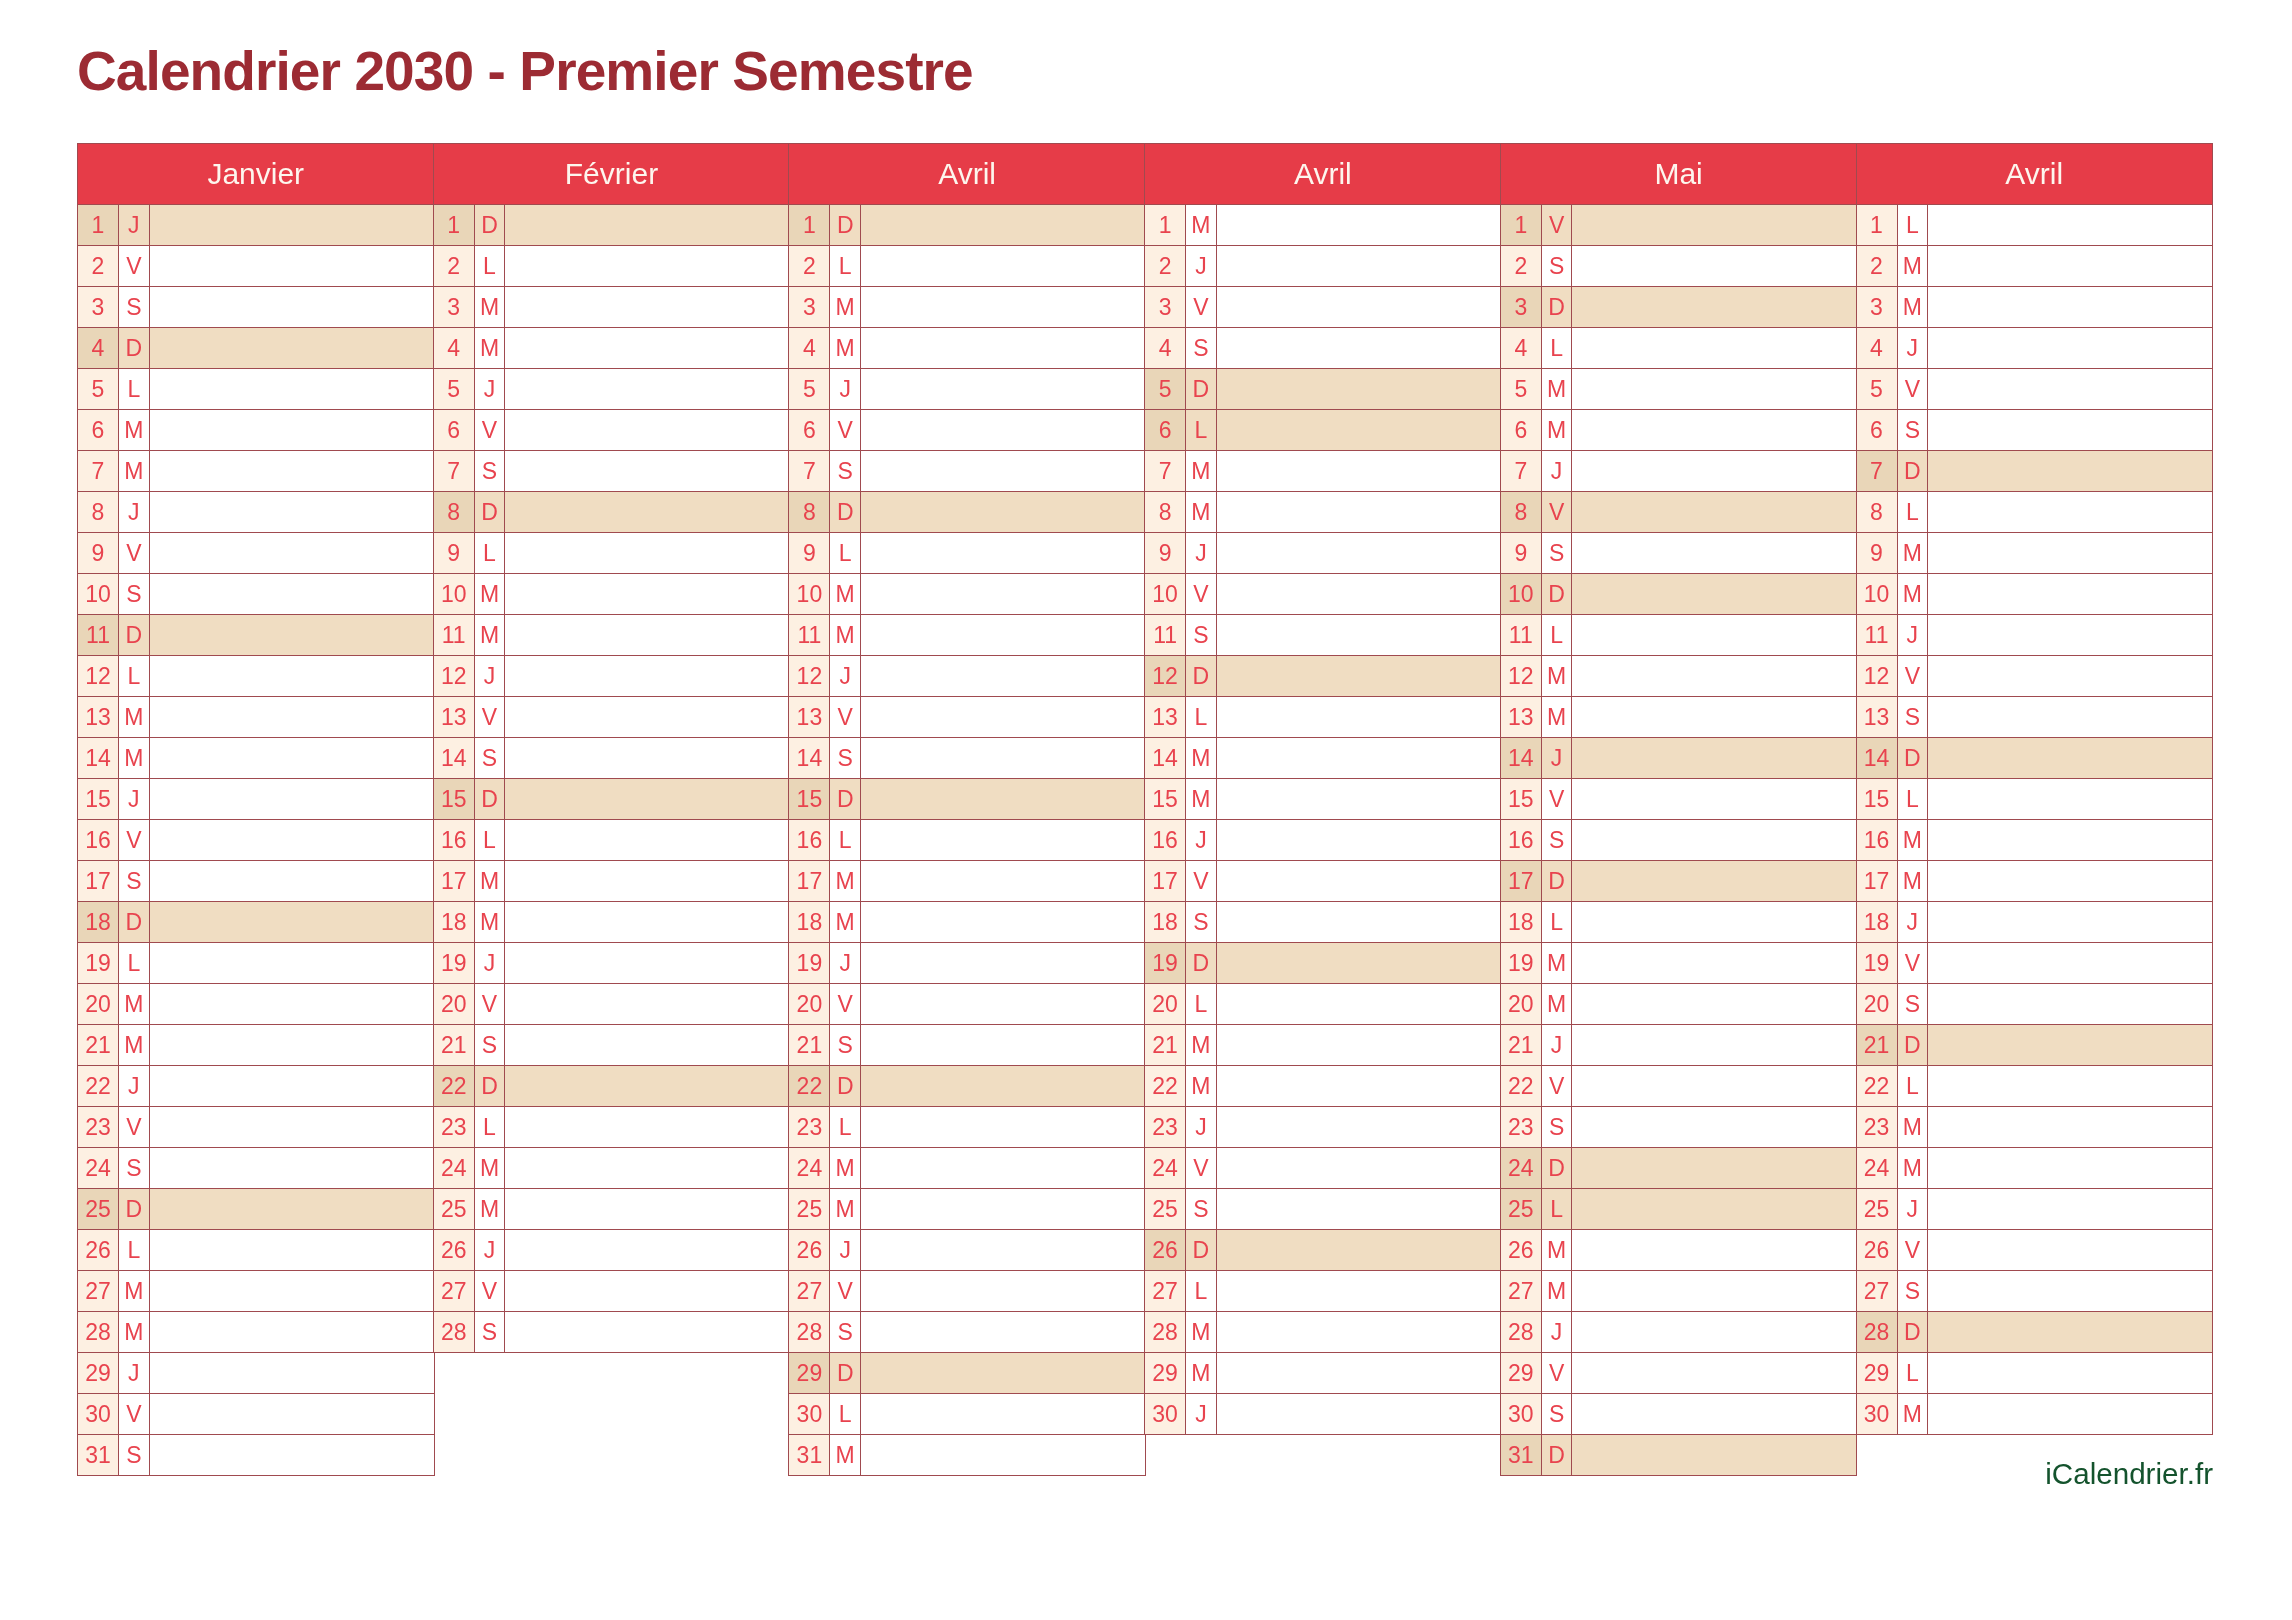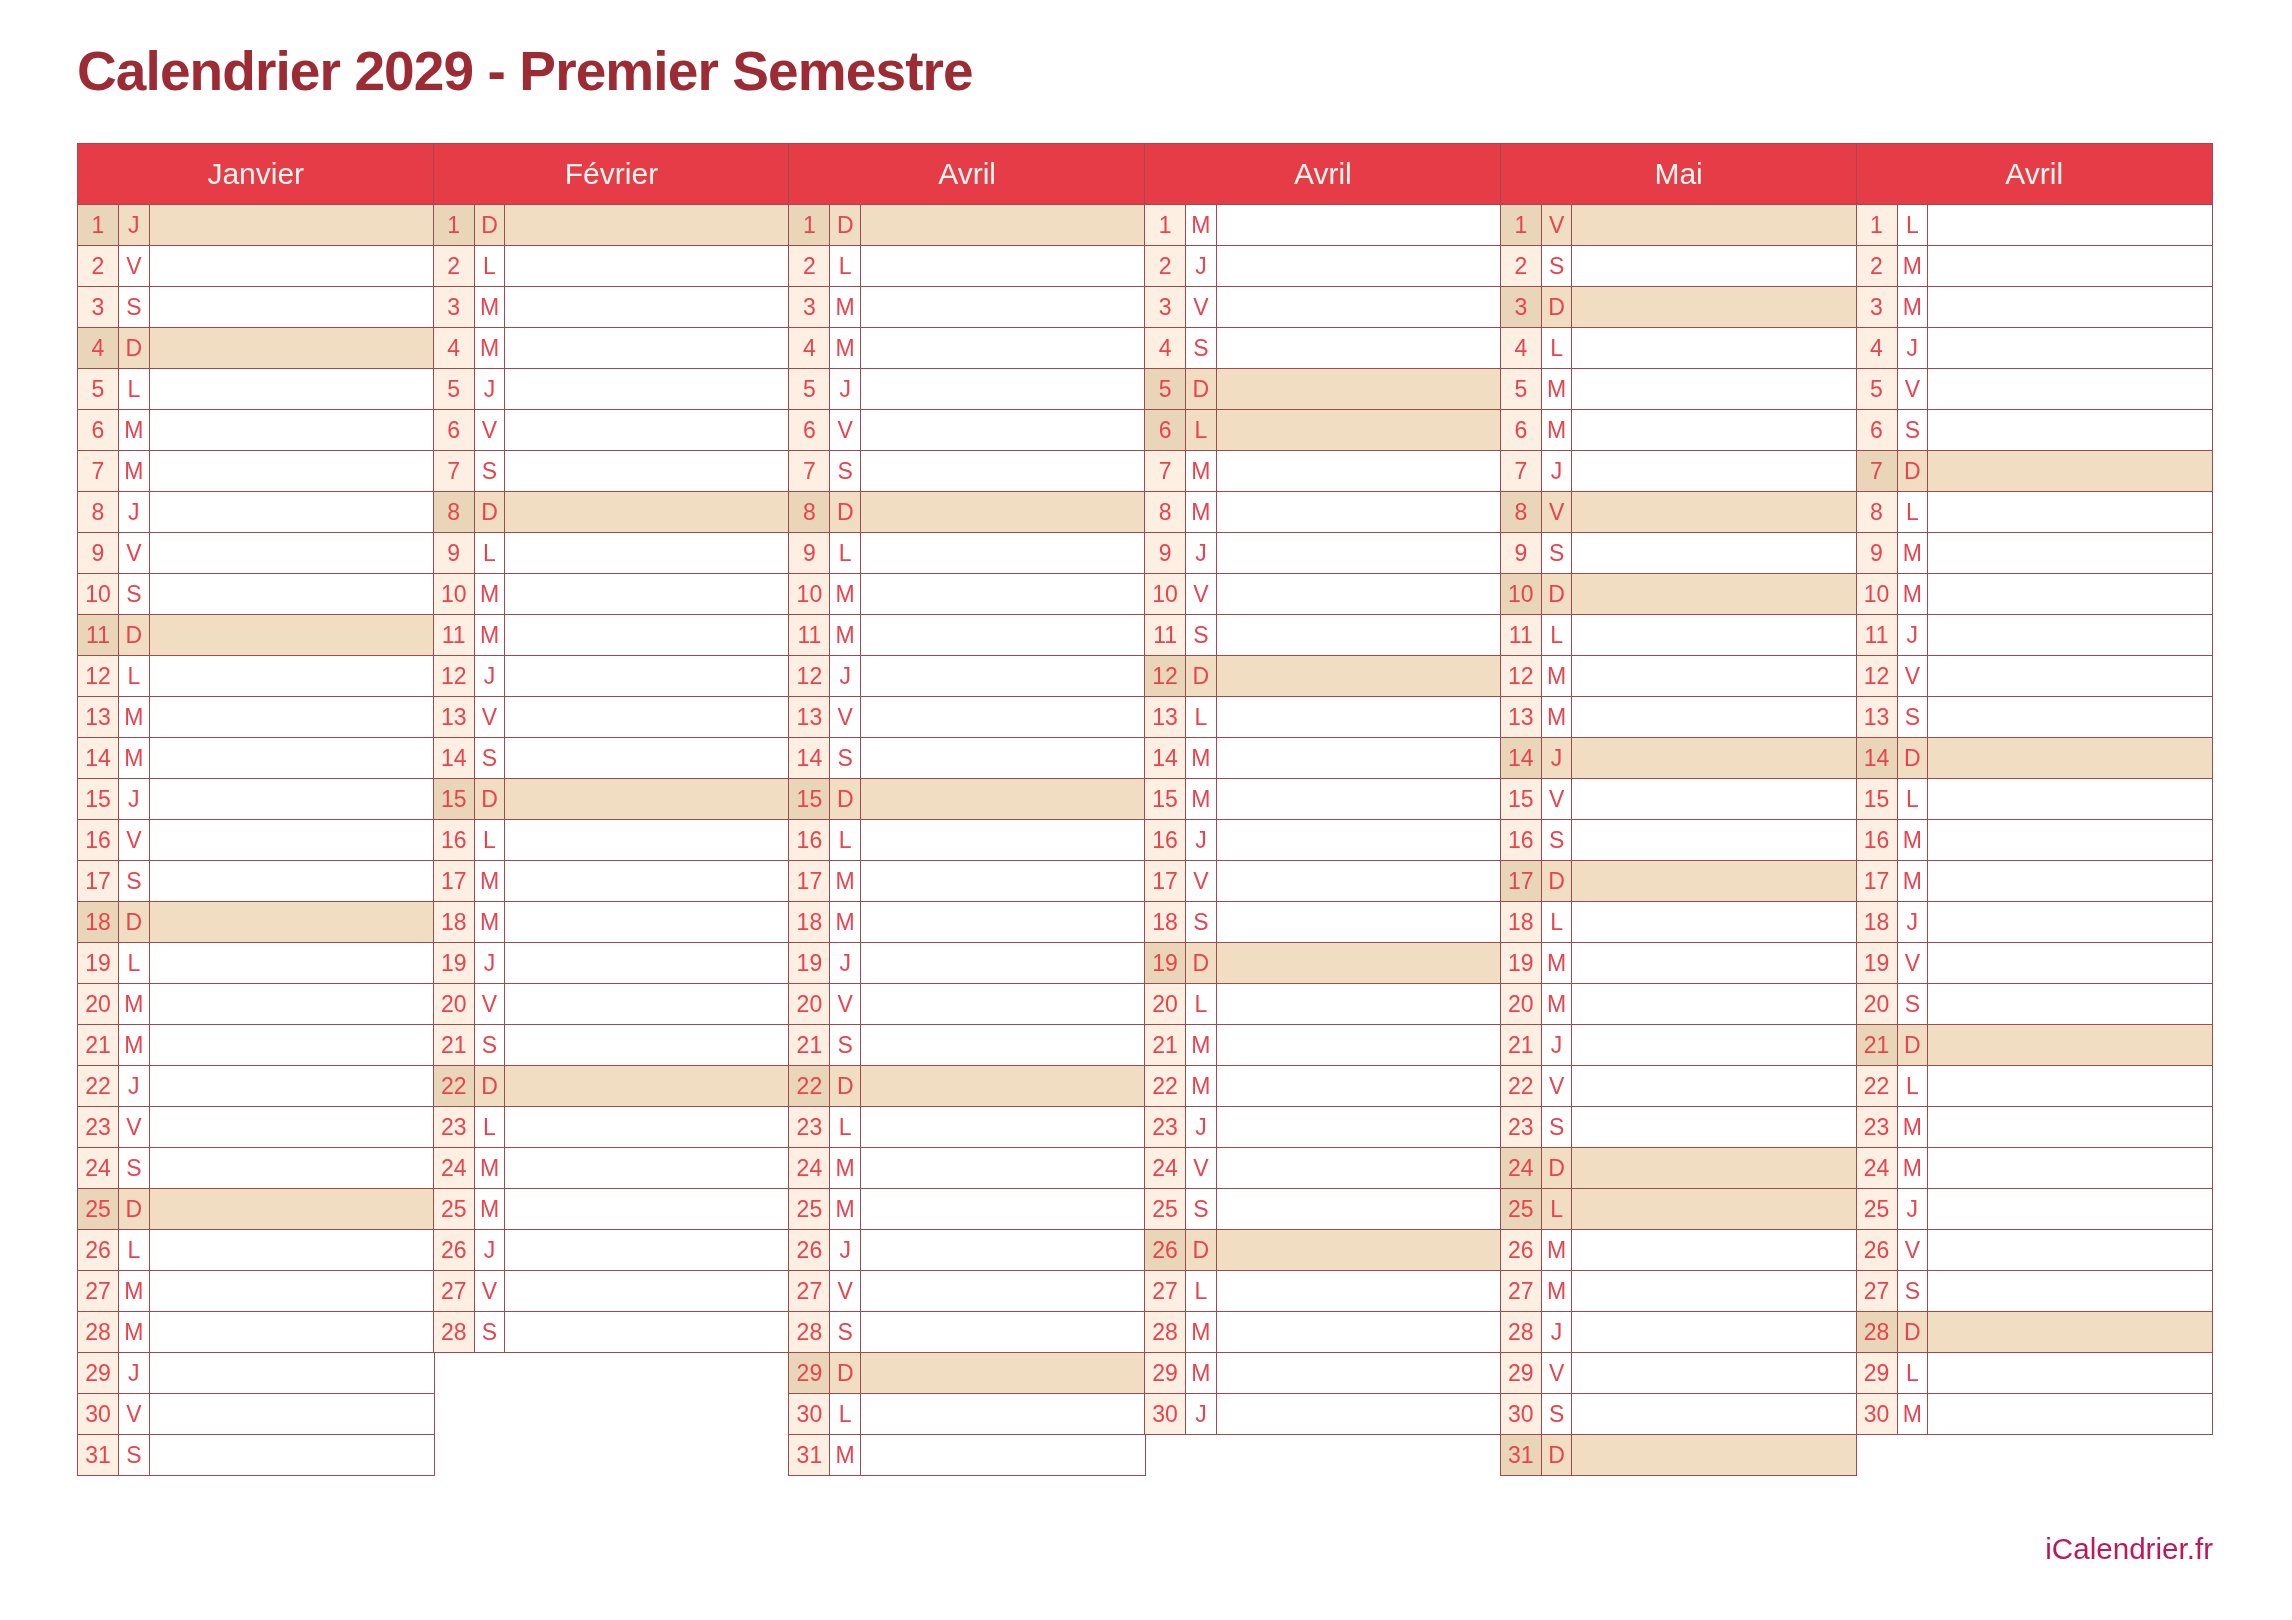--- a/index.html
+++ b/index.html
@@ -70,31 +70,31 @@
     display: flex;
     align-items: center;
     justify-content: center;
   }
   .c-note { flex: 1 1 auto; background: #ffffff; }
   .day-row.hl .c-num  { background: #e9d6b8; }
   .day-row.hl .c-day  { background: #f0ddc2; }
   .day-row.hl .c-note { background: #f0ddc2; }
   .footer-brand {
     position: absolute;
-    right: 80px; top: 1532px;
+    right: 80px; top: 1457px;
     font-size: 29.6px;
-    color: #be185d;
+    color: #14532d;
     text-decoration: none;
     white-space: nowrap;
   }
 </style>
 </head>
 <body>
 
-<div class="page-title">Calendrier 2029 - Premier Semestre</div>
+<div class="page-title">Calendrier 2030 - Premier Semestre</div>
 
 <div class="calendar">
     <div class="month">
       <div class="month-header">Janvier</div>
       <div class="day-row hl">
         <div class="c-num">1</div>
         <div class="c-day">J</div>
         <div class="c-note"></div>
       </div>
       <div class="day-row">

